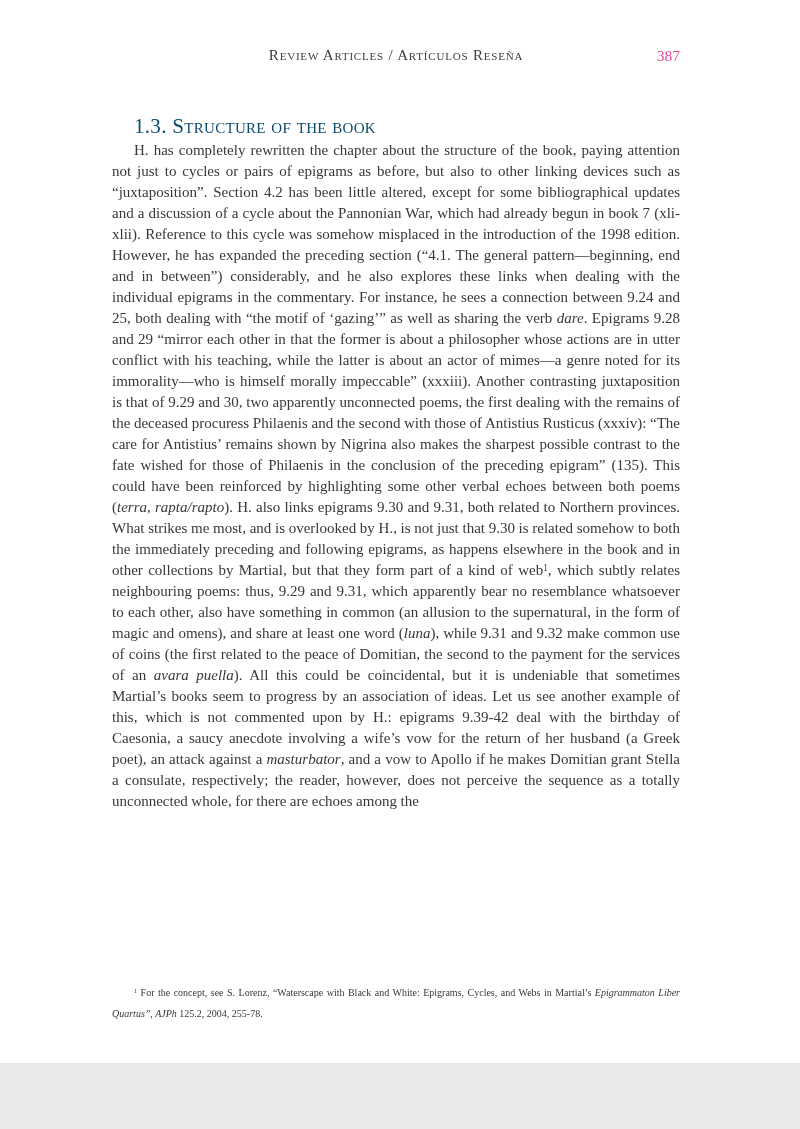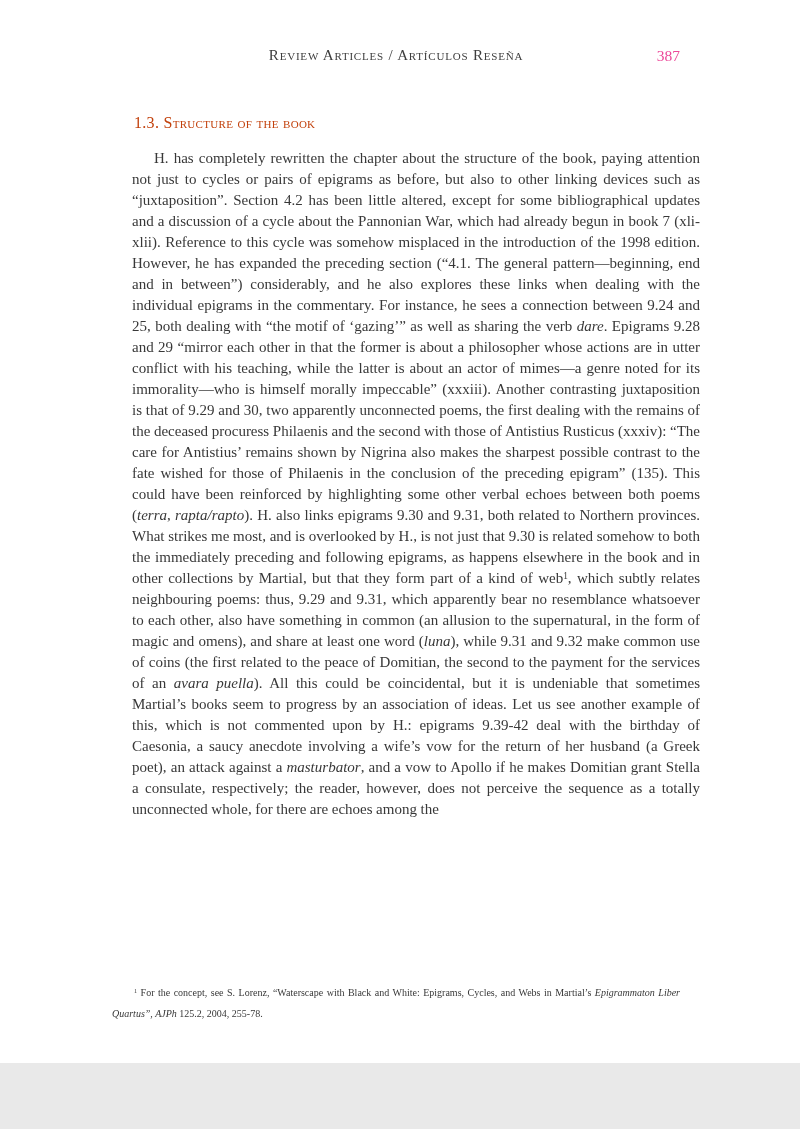--- a/index.html
+++ b/index.html
@@ -40,36 +40,35 @@
     color: #ec4899;
   }
   .section-heading {
     position: absolute;
     left: 112px;
     top: 114px;
     width: 568px;
     padding-left: 22px;
     box-sizing: border-box;
     font-variant: small-caps;
-    font-size: 16px;
+    font-size: 21px;
     letter-spacing: 0.3px;
-    color: #c2410c;
+    color: #0c4a6e;
   }
   .body-text {
     position: absolute;
     left: 112px;
-    top: 148px;
+    top: 140px;
     width: 568px;
     font-size: 15px;
     line-height: 21px;
     text-align: justify;
     text-indent: 22px;
     word-spacing: -0.2px;
     color: #383838;
-    margin-left: 20px;
   }
   .body-text sup, .footnote sup {
     font-size: 0.62em;
     line-height: 0;
     vertical-align: baseline;
     position: relative;
     top: -0.45em;
   }
   .footnote {
     position: absolute;

